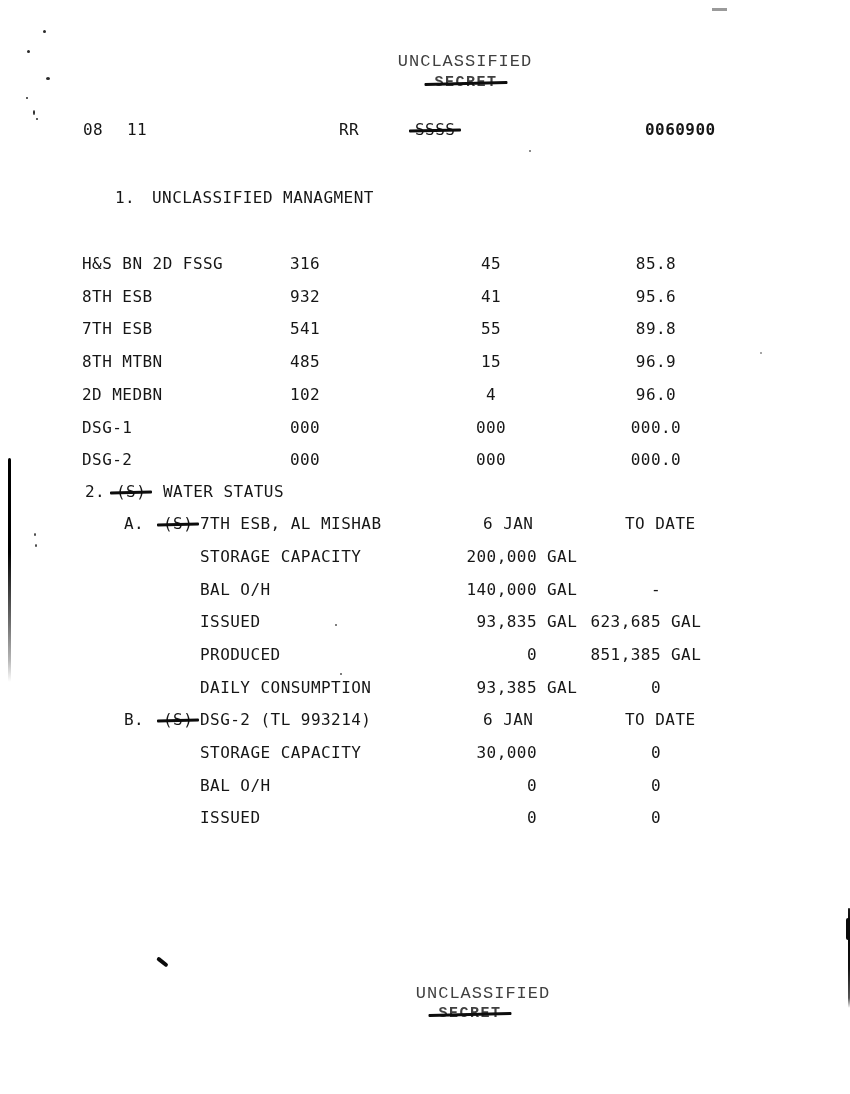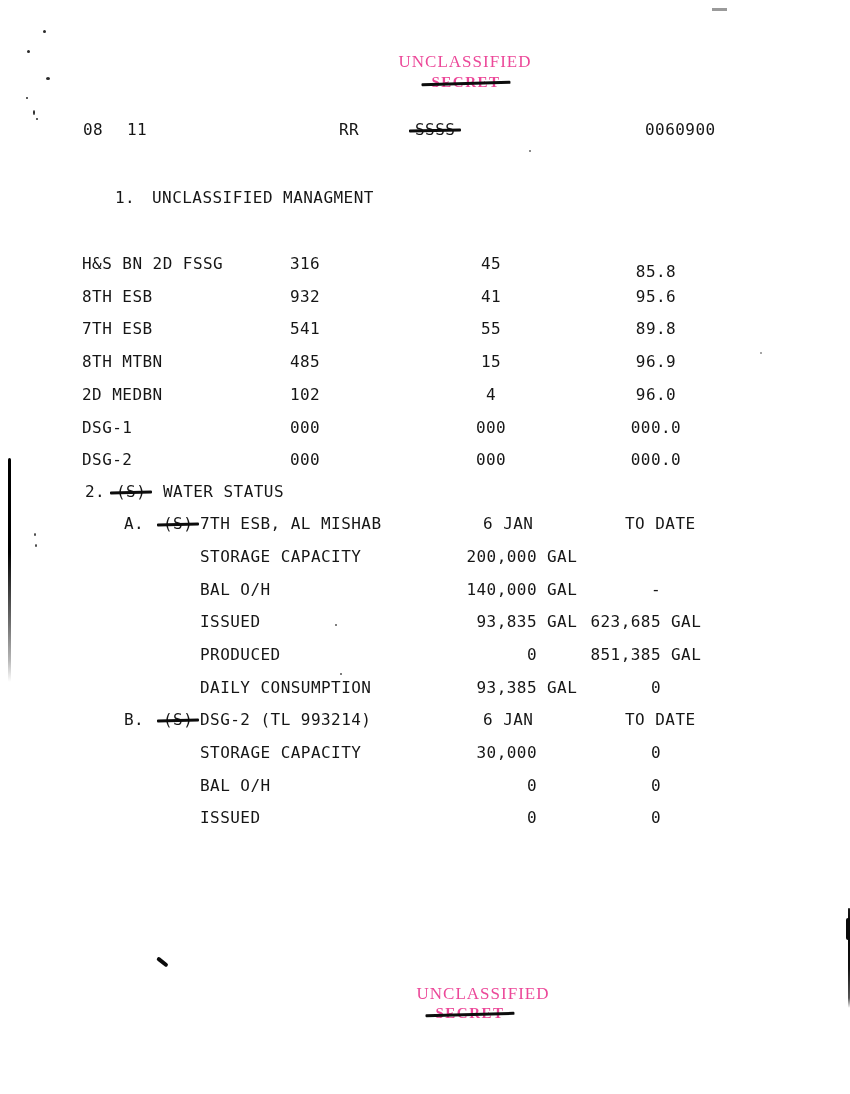--- a/index.html
+++ b/index.html
@@ -18,22 +18,22 @@
   }
   .c { transform:translateX(-50%); }
   
   .x { position:absolute;text-align:center; }
   .x::after {
     content:""; position:absolute; left:-6px; right:-6px; top:46%; height:3px;
     background:#0c0c0c; transform:rotate(-1.2deg); border-radius:1px;
   }
   
   .sans {
-    position:absolute; font-family:Liberation Serif, serif;
-    color:#ec4899; transform:translateX(-50%); white-space:pre;
+    position:absolute; font-family:Liberation Mono, monospace;
+    color:#404040; transform:translateX(-50%); white-space:pre;
   }
   .sans.big { font-size:17px; letter-spacing:1px; }
   .sans.sec { font-size:15px; font-weight:bold; letter-spacing:1.5px; }
   .sans.sec::after {
     content:""; position:absolute; left:-10px; right:-10px; top:45%; height:3px;
     background:#0d0d0d; transform:rotate(-1.5deg); border-radius:1px;
   }
   .ln { position:absolute; left:0; top:0; width:100%; height:17px; }
   
   .speck { position:absolute; background:#2a2a2a; border-radius:50%; }
@@ -73,36 +73,36 @@
   <div class="penmark"></div>
 
   <span class="sans big" style="left:465px;top:52px;">UNCLASSIFIED</span>
   <span class="sans sec" style="left:466px;top:74px;">SECRET</span>
 
   <div class="ln" style="top:121px;">
     <span class="m" style="left:83px;">08</span>
     <span class="m" style="left:127px;">11</span>
     <span class="m" style="left:339px;">RR</span>
     <span class="m x" style="left:415px;">SSSS</span>
-    <span class="m" style="left:645px;">0060900</span>
+    <span class="m" style="left:645px;font-weight:bold;">0060900</span>
   </div>
 
   <div class="ln" style="top:189px;">
     <span class="m" style="left:115px;">1.</span>
     <span class="m" style="left:152px;">UNCLASSIFIED MANAGMENT</span>
   </div>
 
 
   <div>
 
   <div class="ln" style="top: 255px;">
         <span class="m" style="left:82px;">H&amp;S BN 2D FSSG</span>
         <span class="m c" style="left:305px;">316</span>
         <span class="m c" style="left:491px;">45</span>
-        <span class="m c" style="left:656px;margin-top:8px;">85.8</span>
+        <span class="m c" style="left:656px;">85.8</span>
       </div>
       <div class="ln" style="top: 287.7px;">
         <span class="m" style="left:82px;">8TH ESB</span>
         <span class="m c" style="left:305px;">932</span>
         <span class="m c" style="left:491px;">41</span>
         <span class="m c" style="left:656px;">95.6</span>
       </div>
       <div class="ln" style="top: 320.4px;">
         <span class="m" style="left:82px;">7TH ESB</span>
         <span class="m c" style="left:305px;">541</span>

